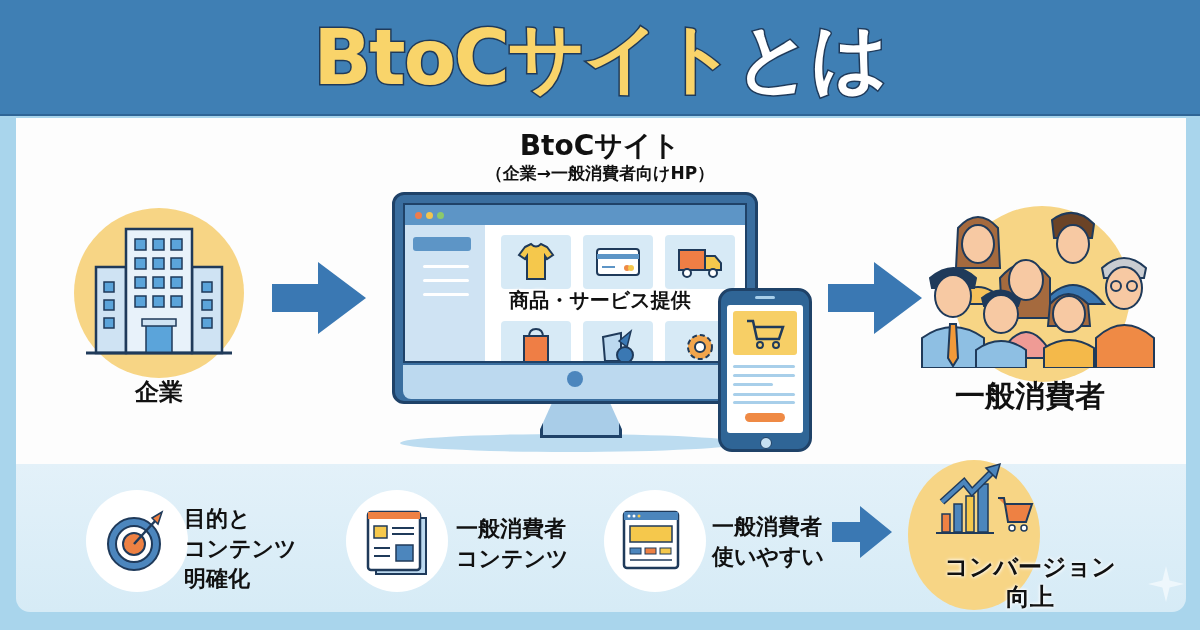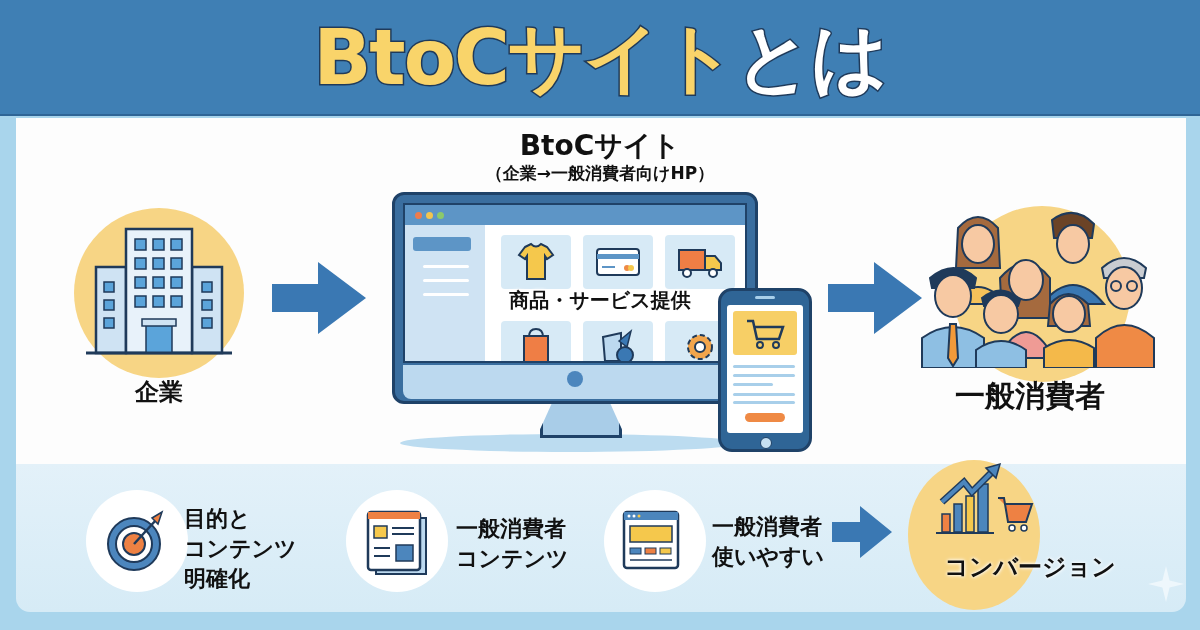--- a/index.html
+++ b/index.html
@@ -351,15 +351,16 @@
   <line x1="16" y1="71" x2="74" y2="71" stroke="#1f3a5a" stroke-width="2"></line>
   <polyline points="22,40 44,20 52,30 74,8" fill="none" stroke="#1f3a5a" stroke-width="7"></polyline>
   <polyline points="22,40 44,20 52,30 74,8" fill="none" stroke="#4c86bd" stroke-width="4"></polyline>
   <polygon points="66,6 80,2 76,16" fill="#4c86bd" stroke="#1f3a5a" stroke-width="1.5"></polygon>
   <path d="M78 36 L84 36 L88 60 L106 60 L112 42 L84 42" fill="#ee8143" stroke="#1f3a5a" stroke-width="2"></path>
   <circle cx="92" cy="66" r="3" fill="#fff" stroke="#1f3a5a" stroke-width="1.5"></circle>
   <circle cx="104" cy="66" r="3" fill="#fff" stroke="#1f3a5a" stroke-width="1.5"></circle>
 </svg>
 <div class="conv-text">
   <div>コンバージョン</div>
+  <div>向上</div>
 </div>
 
 <div class="sparkle"></div>
 
 </body></html>

